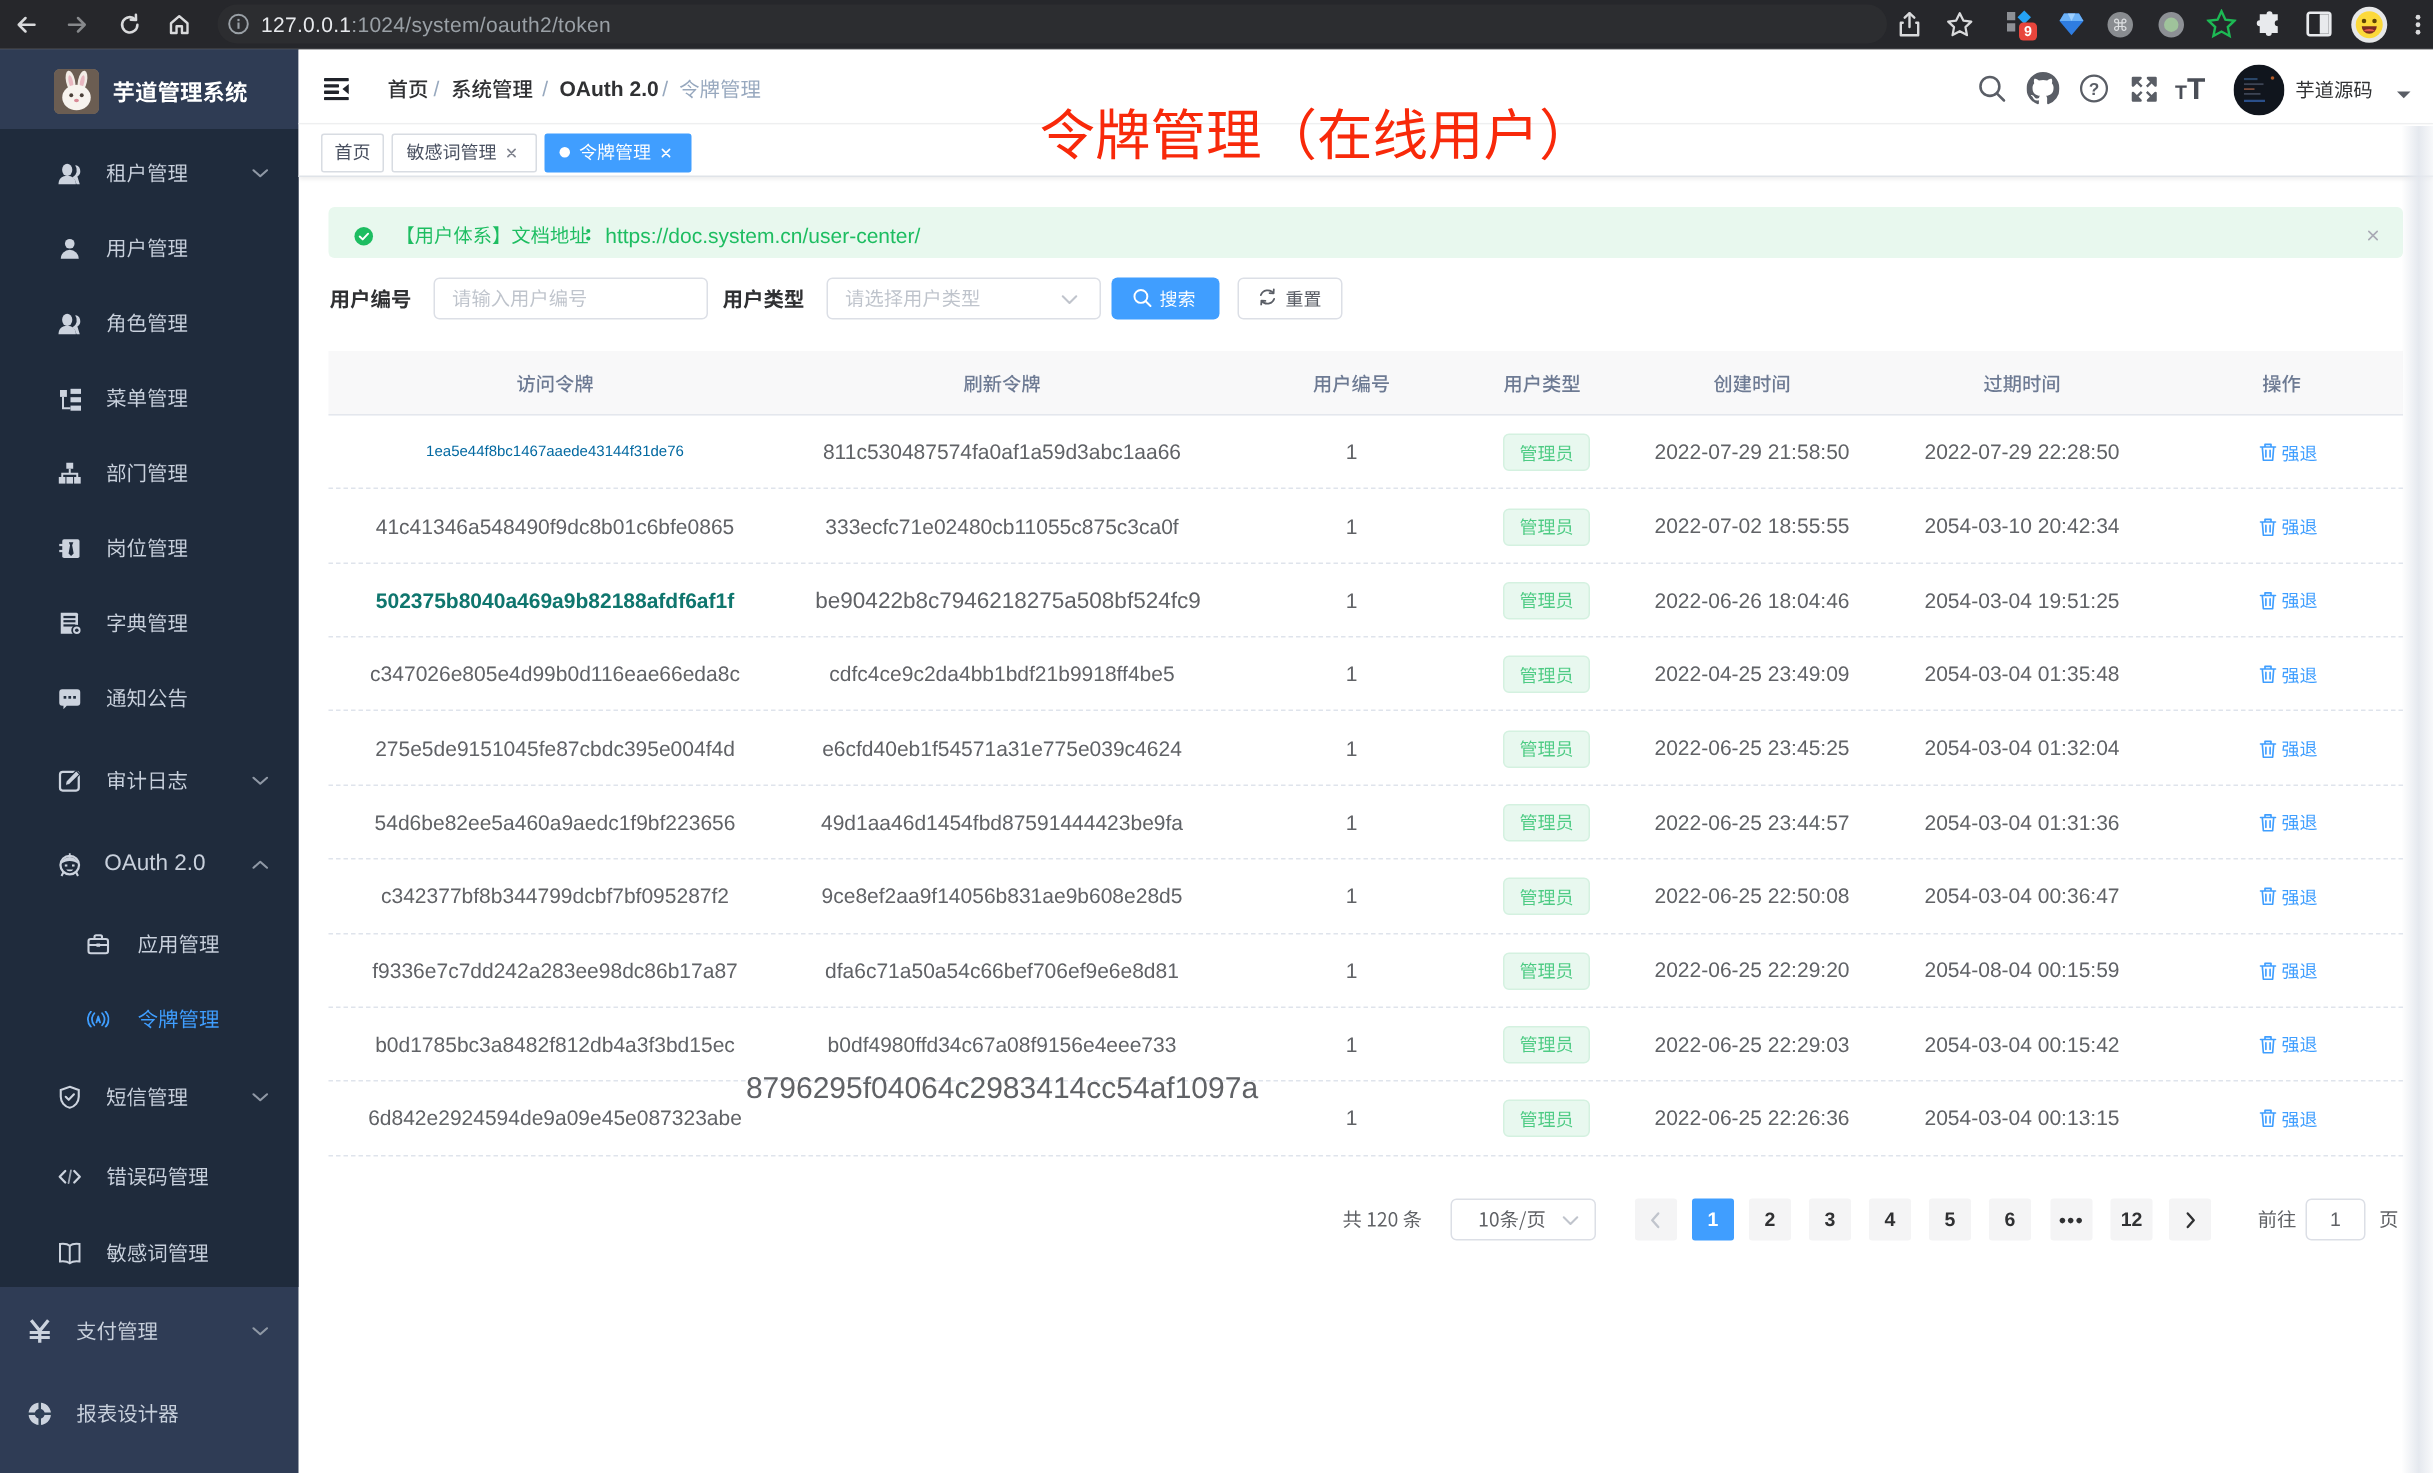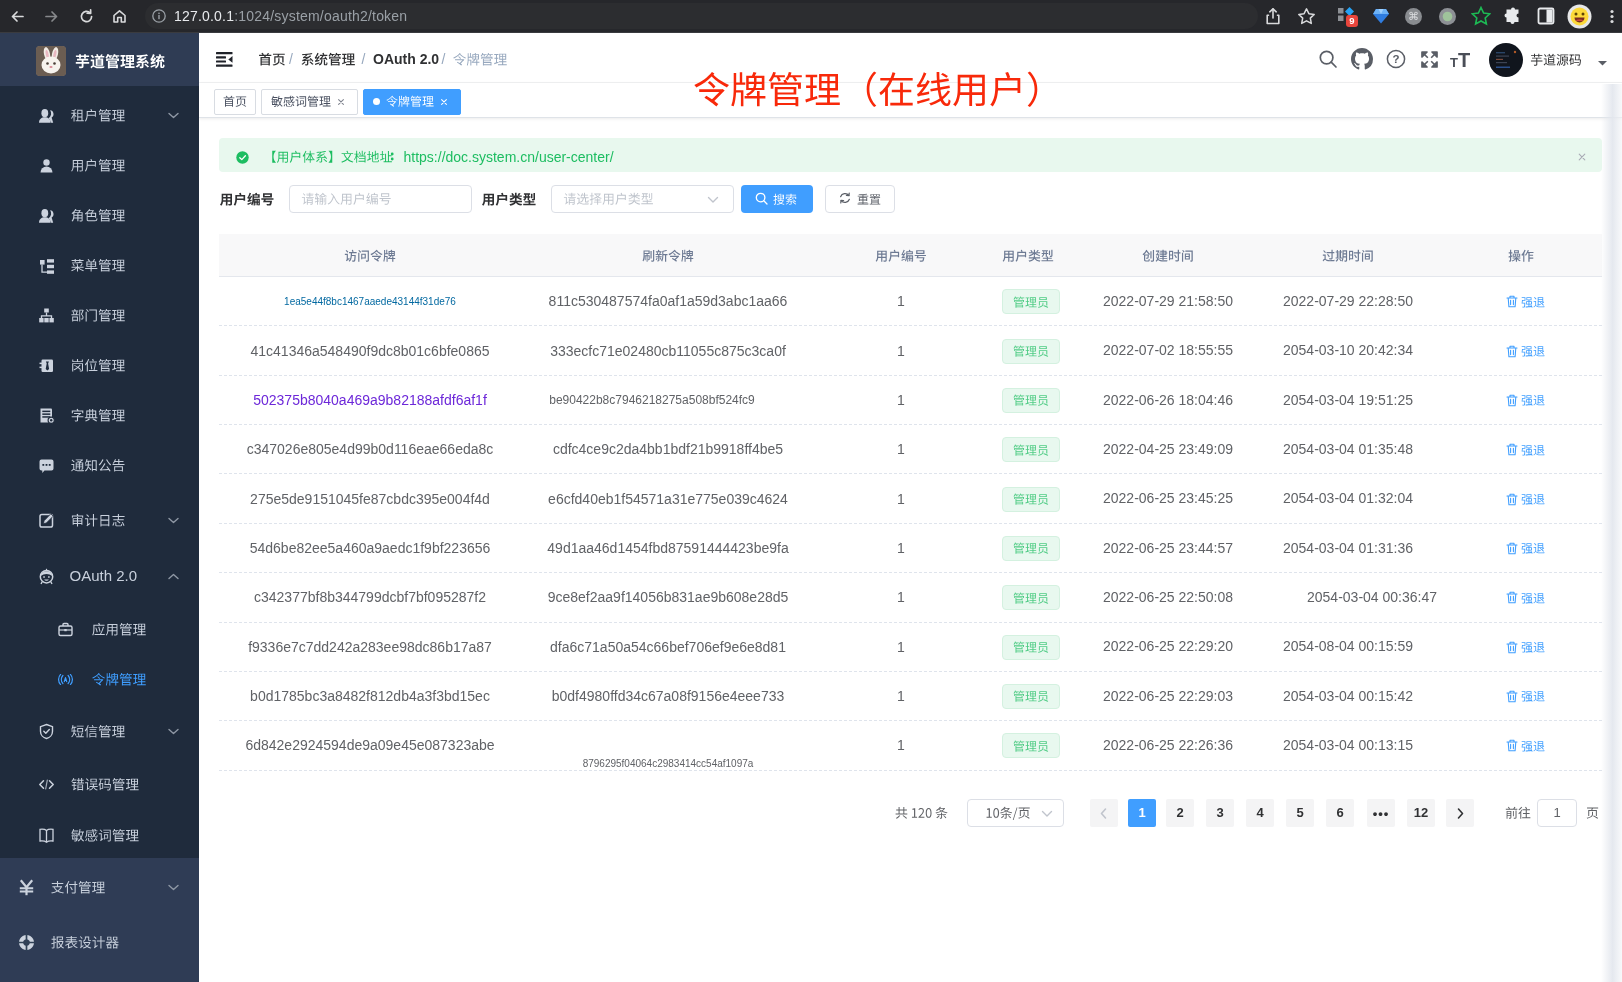--- a/index.html
+++ b/index.html
@@ -527,22 +527,22 @@
   </svg>
 <div class="abs " style="left:1168.0px;top:340.1px;transform:translateX(-50%);font-size:14px;color:#606266;font-weight:400;line-height:21px;white-space:nowrap;">2022-07-02 18:55:55</div>
 <div class="abs " style="left:1348.0px;top:340.1px;transform:translateX(-50%);font-size:14px;color:#606266;font-weight:400;line-height:21px;white-space:nowrap;">2054-03-10 20:42:34</div>
 <svg class="abs" style="left:1506.0px;top:344.5px" width="12" height="13" viewBox="0 0 12 13">
     <use href="#trash"></use>
   </svg>
 <svg class="abs t" style="left:1520.5px;top:342.8px" width="25" height="16" viewBox="0 -12.7 25 16">
     <use href="#qt"></use>
   </svg>
 <div class="abs" style="left:219px;top:424.1px;width:1383px;border-bottom:1px dashed #dfe4ec"></div>
-<div class="abs " style="left:370.0px;top:389.9px;transform:translateX(-50%);font-size:14px;color:#6d28d9;font-weight:400;line-height:21px;white-space:nowrap;">502375b8040a469a9b82188afdf6af1f</div>
-<div class="abs " style="left:652px;top:389.9px;transform:translateX(-50%);font-size:12px;color:#606266;font-weight:400;line-height:21px;white-space:nowrap;">be90422b8c7946218275a508bf524fc9</div>
+<div class="abs " style="left:370.0px;top:389.9px;transform:translateX(-50%);font-size:14px;color:#0f766e;font-weight:700;line-height:21px;white-space:nowrap;">502375b8040a469a9b82188afdf6af1f</div>
+<div class="abs " style="left:672px;top:389.9px;transform:translateX(-50%);font-size:15px;color:#606266;font-weight:400;line-height:21px;white-space:nowrap;">be90422b8c7946218275a508bf524fc9</div>
 <div class="abs " style="left:901.0px;top:389.9px;transform:translateX(-50%);font-size:14px;color:#606266;font-weight:400;line-height:21px;white-space:nowrap;">1</div>
 <div class="abs" style="left:1002.0px;top:387.9px;width:58px;height:25px;background:#e8f8ef;border:1px solid #d4f1e0;border-radius:4px"></div>
 <svg class="abs t" style="left:1012.5px;top:392.2px" width="37" height="16" viewBox="0 -12.7 37 16">
     <use href="#tagt"></use>
   </svg>
 <div class="abs " style="left:1168.0px;top:389.5px;transform:translateX(-50%);font-size:14px;color:#606266;font-weight:400;line-height:21px;white-space:nowrap;">2022-06-26 18:04:46</div>
 <div class="abs " style="left:1348.0px;top:389.5px;transform:translateX(-50%);font-size:14px;color:#606266;font-weight:400;line-height:21px;white-space:nowrap;">2054-03-04 19:51:25</div>
 <svg class="abs" style="left:1506.0px;top:393.9px" width="12" height="13" viewBox="0 0 12 13">
     <use href="#trash"></use>
   </svg>
@@ -599,21 +599,21 @@
   </svg>
 <div class="abs" style="left:219px;top:621.5px;width:1383px;border-bottom:1px dashed #dfe4ec"></div>
 <div class="abs " style="left:370.0px;top:587.3px;transform:translateX(-50%);font-size:14px;color:#606266;font-weight:400;line-height:21px;white-space:nowrap;">c342377bf8b344799dcbf7bf095287f2</div>
 <div class="abs " style="left:668.0px;top:587.3px;transform:translateX(-50%);font-size:14px;color:#606266;font-weight:400;line-height:21px;white-space:nowrap;">9ce8ef2aa9f14056b831ae9b608e28d5</div>
 <div class="abs " style="left:901.0px;top:587.3px;transform:translateX(-50%);font-size:14px;color:#606266;font-weight:400;line-height:21px;white-space:nowrap;">1</div>
 <div class="abs" style="left:1002.0px;top:585.3px;width:58px;height:25px;background:#e8f8ef;border:1px solid #d4f1e0;border-radius:4px"></div>
 <svg class="abs t" style="left:1012.5px;top:589.6px" width="37" height="16" viewBox="0 -12.7 37 16">
     <use href="#tagt"></use>
   </svg>
 <div class="abs " style="left:1168.0px;top:586.9px;transform:translateX(-50%);font-size:14px;color:#606266;font-weight:400;line-height:21px;white-space:nowrap;">2022-06-25 22:50:08</div>
-<div class="abs " style="left:1348.0px;top:586.9px;transform:translateX(-50%);font-size:14px;color:#606266;font-weight:400;line-height:21px;white-space:nowrap;margin-left:24px;">2054-03-04 00:36:47</div>
+<div class="abs " style="left:1348.0px;top:586.9px;transform:translateX(-50%);font-size:14px;color:#606266;font-weight:400;line-height:21px;white-space:nowrap;">2054-03-04 00:36:47</div>
 <svg class="abs" style="left:1506.0px;top:591.3px" width="12" height="13" viewBox="0 0 12 13">
     <use href="#trash"></use>
   </svg>
 <svg class="abs t" style="left:1520.5px;top:589.6px" width="25" height="16" viewBox="0 -12.7 25 16">
     <use href="#qt"></use>
   </svg>
 <div class="abs" style="left:219px;top:670.8px;width:1383px;border-bottom:1px dashed #dfe4ec"></div>
 <div class="abs " style="left:370.0px;top:636.6px;transform:translateX(-50%);font-size:14px;color:#606266;font-weight:400;line-height:21px;white-space:nowrap;">f9336e7c7dd242a283ee98dc86b17a87</div>
 <div class="abs " style="left:668.0px;top:636.6px;transform:translateX(-50%);font-size:14px;color:#606266;font-weight:400;line-height:21px;white-space:nowrap;">dfa6c71a50a54c66bef706ef9e6e8d81</div>
 <div class="abs " style="left:901.0px;top:636.6px;transform:translateX(-50%);font-size:14px;color:#606266;font-weight:400;line-height:21px;white-space:nowrap;">1</div>
@@ -640,21 +640,21 @@
 <div class="abs " style="left:1168.0px;top:685.6px;transform:translateX(-50%);font-size:14px;color:#606266;font-weight:400;line-height:21px;white-space:nowrap;text-align:center;">2022-06-25 22:29:03</div>
 <div class="abs " style="left:1348.0px;top:685.6px;transform:translateX(-50%);font-size:14px;color:#606266;font-weight:400;line-height:21px;white-space:nowrap;">2054-03-04 00:15:42</div>
 <svg class="abs" style="left:1506.0px;top:690.0px" width="12" height="13" viewBox="0 0 12 13">
     <use href="#trash"></use>
   </svg>
 <svg class="abs t" style="left:1520.5px;top:688.3px" width="25" height="16" viewBox="0 -12.7 25 16">
     <use href="#qt"></use>
   </svg>
 <div class="abs" style="left:219px;top:769.5px;width:1383px;border-bottom:1px dashed #dfe4ec"></div>
 <div class="abs " style="left:370.0px;top:735.3px;transform:translateX(-50%);font-size:14px;color:#606266;font-weight:400;line-height:21px;white-space:nowrap;">6d842e2924594de9a09e45e087323abe</div>
-<div class="abs " style="left:668.0px;top:753px;transform:translateX(-50%);font-size:10px;color:#606266;font-weight:400;line-height:21px;white-space:nowrap;">8796295f04064c2983414cc54af1097a</div>
+<div class="abs " style="left:668.0px;top:716px;transform:translateX(-50%);font-size:20px;color:#606266;font-weight:400;line-height:21px;white-space:nowrap;">8796295f04064c2983414cc54af1097a</div>
 <div class="abs " style="left:901.0px;top:735.3px;transform:translateX(-50%);font-size:14px;color:#606266;font-weight:400;line-height:21px;white-space:nowrap;">1</div>
 <div class="abs" style="left:1002.0px;top:733.3px;width:58px;height:25px;background:#e8f8ef;border:1px solid #d4f1e0;border-radius:4px"></div>
 <svg class="abs t" style="left:1012.5px;top:737.6px" width="37" height="16" viewBox="0 -12.7 37 16">
     <use href="#tagt"></use>
   </svg>
 <div class="abs " style="left:1168.0px;top:735.0px;transform:translateX(-50%);font-size:14px;color:#606266;font-weight:400;line-height:21px;white-space:nowrap;">2022-06-25 22:26:36</div>
 <div class="abs " style="left:1348.0px;top:735.0px;transform:translateX(-50%);font-size:14px;color:#606266;font-weight:400;line-height:21px;white-space:nowrap;">2054-03-04 00:13:15</div>
 <svg class="abs" style="left:1506.0px;top:739.3px" width="12" height="13" viewBox="0 0 12 13">
     <use href="#trash"></use>
   </svg>

